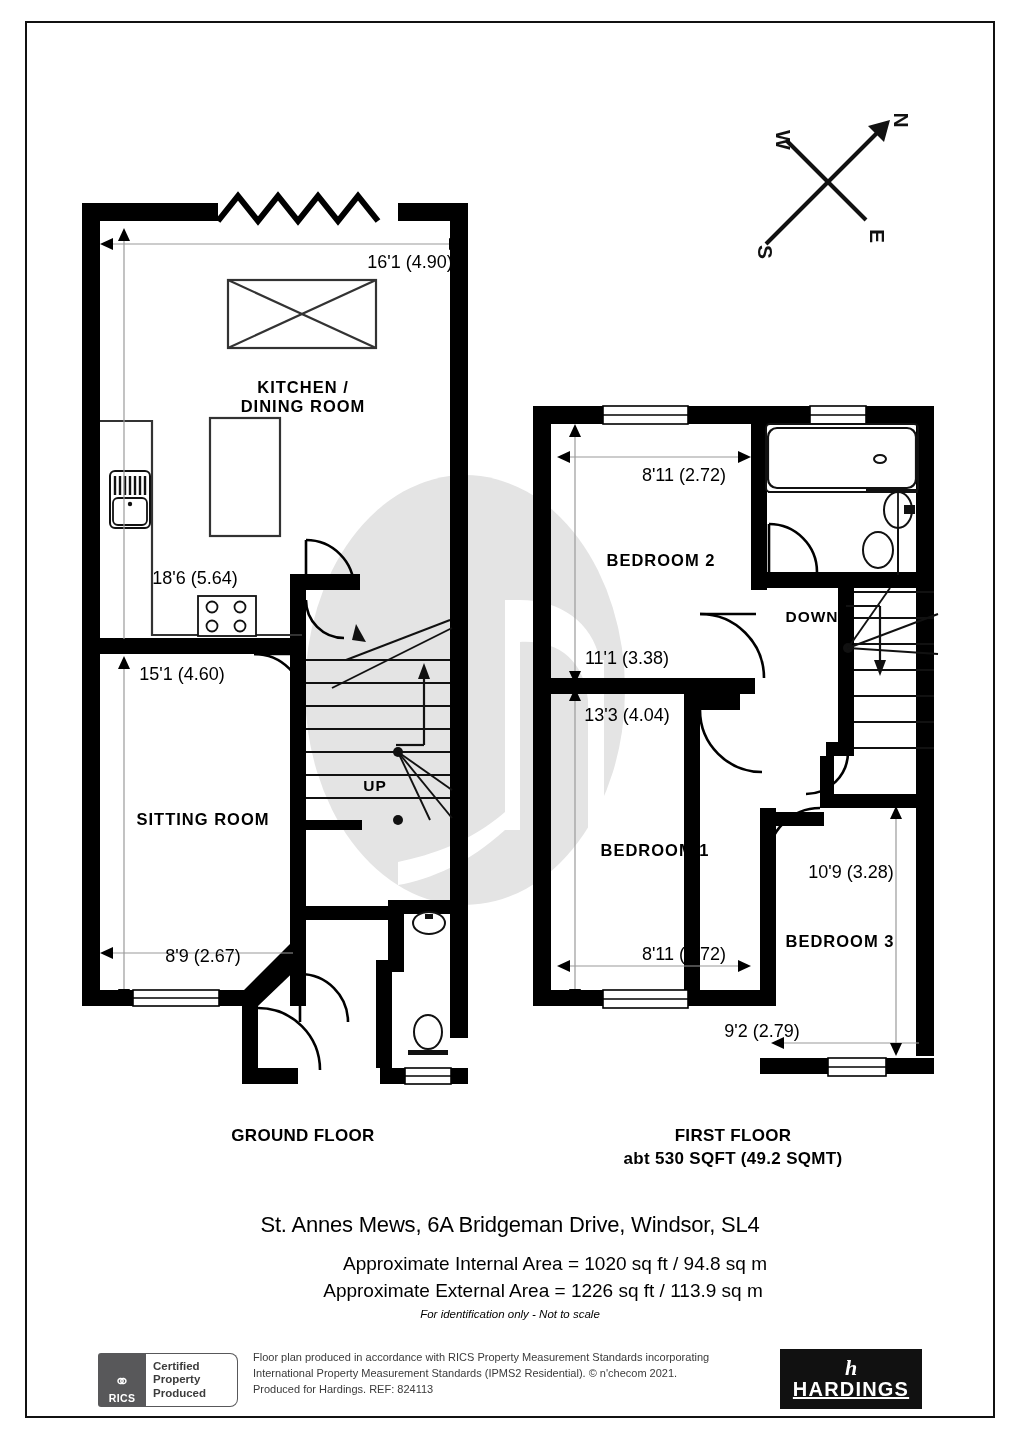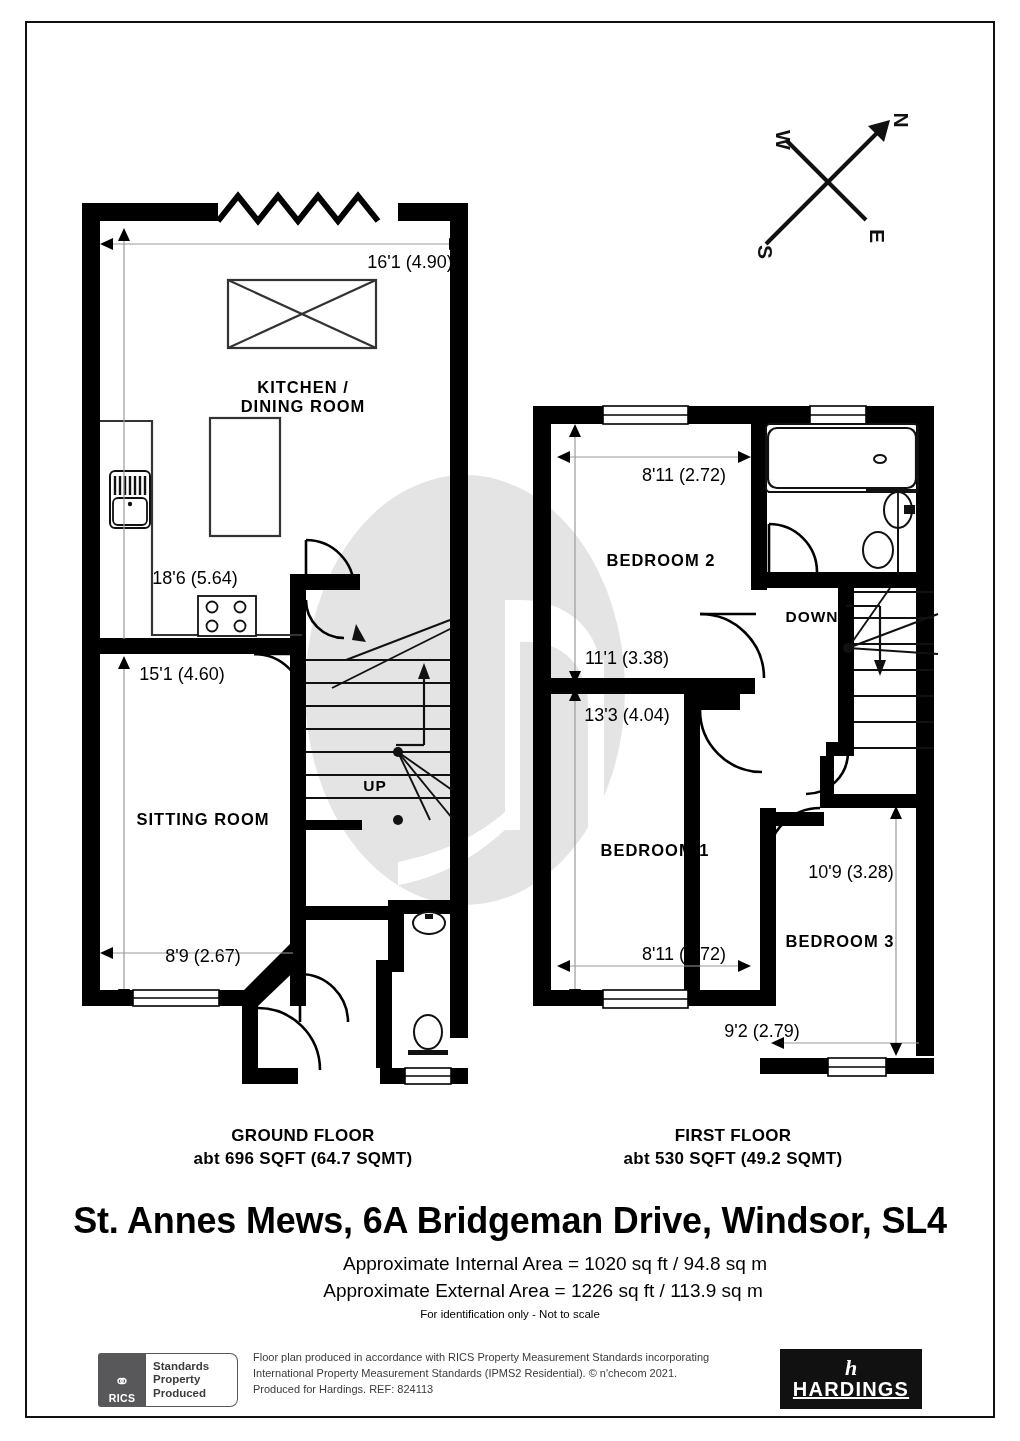--- a/index.html
+++ b/index.html
@@ -22,21 +22,21 @@
     pointer-events:none;
   }
   svg.plan{position:absolute;left:0;top:0;width:1020px;height:1441px;}
 
   
   .txt{position:absolute;text-align:center;}
   .floor-cap{
     font-weight:bold;font-size:17px;line-height:23px;letter-spacing:.3px;
   }
   .addr{
-    font-weight:bold;font-size:36px;letter-spacing:-.2px;white-space:nowrap;
+    font-weight:normal;font-size:22px;letter-spacing:-.2px;white-space:nowrap;margin-top:12px;
   }
   .area-line{font-size:19px;line-height:27px;padding-left:45px;}
   .ident{font-size:11.5px;}
 
   
   .footer{position:absolute;left:98px;top:1349px;width:824px;height:62px;}
   .rics-badge{
     position:absolute;left:0;top:4px;width:140px;height:54px;
     display:flex;align-items:stretch;
   }
@@ -401,42 +401,41 @@
       <line x1="-42" y1="-42" x2="38" y2="38" stroke="#111" stroke-width="4"></line>
       <text x="66" y="-62" transform="rotate(90 66 -62)" font-family="Liberation Sans, sans-serif" font-size="21" font-weight="bold" fill="#111" text-anchor="middle">N</text>
       <text x="-70" y="70" transform="rotate(90 -70 70)" font-family="Liberation Sans, sans-serif" font-size="21" font-weight="bold" fill="#111" text-anchor="middle">S</text>
       <text x="-52" y="-42" transform="rotate(90 -52 -42)" font-family="Liberation Sans, sans-serif" font-size="21" font-weight="bold" fill="#111" text-anchor="middle">W</text>
       <text x="42" y="54" transform="rotate(90 42 54)" font-family="Liberation Sans, sans-serif" font-size="21" font-weight="bold" fill="#111" text-anchor="middle">E</text>
     </g>
   </svg>
 
   <div class="txt floor-cap" style="left:123px;top:1124px;width:360px;">
     <div>GROUND FLOOR</div>
-    <div>abt 696 SQFT (64.7 SQMT)</div>
   </div>
 
   <div class="txt floor-cap" style="left:553px;top:1124px;width:360px;">
     <div>FIRST FLOOR</div>
     <div>abt 530 SQFT (49.2 SQMT)</div>
   </div>
 
   <div class="txt addr" style="left:0px;top:1200px;width:1020px;">St. Annes Mews, 6A Bridgeman Drive, Windsor, SL4</div>
 
   <div class="txt area-line" style="left:0px;top:1250px;width:1020px;">Approximate Internal Area = 1020 sq ft / 94.8 sq m</div>
   <div class="txt area-line" style="left:0px;top:1277px;width:996px;">Approximate External Area = 1226 sq ft / 113.9 sq m</div>
-  <div class="txt ident" style="left:0px;top:1308px;width:1020px;">For identification only - Not to scale</div>
+  <div class="txt ident" style="left:0px;top:1308px;width:1020px;font-style:italic;">For identification only - Not to scale</div>
 
   <div class="footer">
     <div class="rics-badge">
       <div class="rics-black">
         <div class="rics-mark">⚭</div>
         <div class="rics-word">RICS</div>
       </div>
       <div class="rics-white">
-        <span>Standards</span>
+        <span>Certified</span>
         <span>Property</span>
         <span>Produced</span>
       </div>
     </div>
 
     <div class="legal">
       <div>Floor plan produced in accordance with RICS Property Measurement Standards incorporating</div>
       <div>International Property Measurement Standards (IPMS2 Residential).   © n'checom 2021.</div>
       <div>Produced for Hardings.   REF:  824113</div>
     </div>

